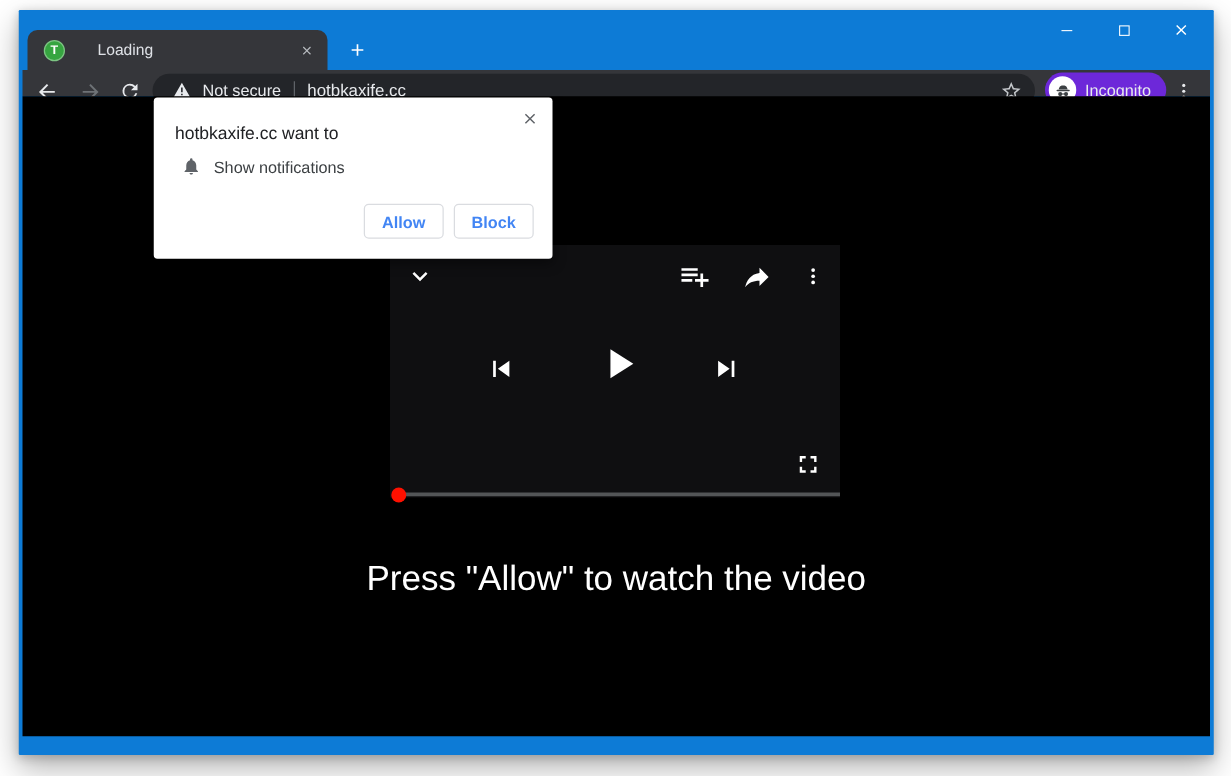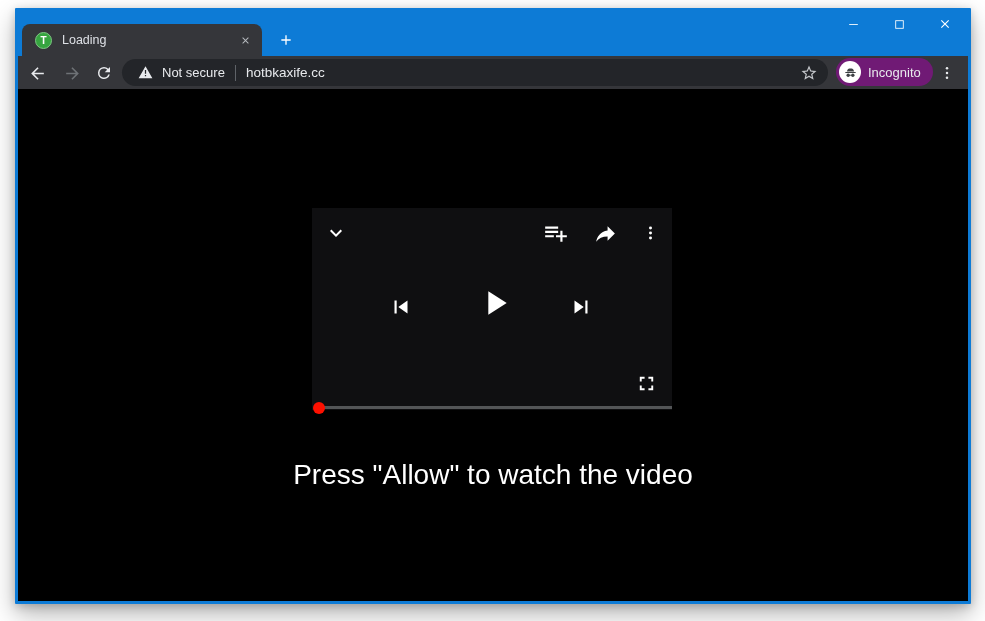--- a/index.html
+++ b/index.html
@@ -27,38 +27,38 @@
     box-shadow:0 10px 24px rgba(0,0,0,.30),0 2px 8px rgba(0,0,0,.18);}
   .inner{margin:0 3px 3px 3px;width:950px;}
 
   
   .titlebar{position:relative;height:48px;}
   .tab{position:absolute;left:4px;top:16px;width:240px;height:32px;background:var(--toolbar-bg);
     border-radius:8px 8px 0 0;display:flex;align-items:center;padding:0 8px 0 13px;}
   .favicon{width:17px;height:17px;border-radius:50%;background:var(--favicon-green);
     border:1px solid #7dc583;color:#fff;font-size:10px;font-weight:bold;
     display:flex;align-items:center;justify-content:center;flex:0 0 auto;}
-  .tab-title{margin-left:10px;font-size:12.5px;color:#dee1e6;}
+  .tab-title{margin-left:26px;font-size:12.5px;color:#dee1e6;}
   .tab-close{margin-left:auto;width:18px;height:18px;display:flex;align-items:center;justify-content:center;border-radius:50%;}
   .newtab{position:absolute;left:254px;top:18px;width:28px;height:28px;display:flex;align-items:center;justify-content:center;}
   .wincontrols{position:absolute;right:0;top:0;height:32px;display:flex;}
   .wincontrols button{width:46px;height:32px;display:flex;align-items:center;justify-content:center;}
 
   
-  .toolbar{position:relative;height:33px;background:var(--toolbar-bg);}
+  .toolbar{position:relative;height:21px;background:var(--toolbar-bg);}
   .tb-btn{position:absolute;top:4px;width:26px;height:26px;display:flex;align-items:center;justify-content:center;border-radius:50%;}
   .btn-back{left:6px;}  .btn-fwd{left:41px;}  .btn-reload{left:73px;}
   .omnibox{position:absolute;left:104px;top:3px;width:706px;height:27px;border-radius:13.5px;
     background:var(--omnibox-bg);display:flex;align-items:center;padding:0 7px 0 16px;}
   .sec-label{font-size:13px;color:var(--ui-text);margin:0 10px 0 9px;white-space:nowrap;}
   .omni-sep{width:1px;height:16px;background:#5f6368;margin-right:10px;}
   .url-text{font-size:13.5px;color:var(--ui-text);white-space:nowrap;text-align:right;}
   .star-btn{margin-left:auto;width:24px;height:24px;display:flex;align-items:center;justify-content:center;}
   .incognito-badge{position:absolute;left:818px;top:2px;height:28px;border-radius:14px;
-    background:#701a75;display:flex;align-items:center;padding:0 12px 0 3px;}
+    background:#6d28d9;display:flex;align-items:center;padding:0 12px 0 3px;}
   .incog-circle{width:22px;height:22px;border-radius:50%;background:#fff;display:flex;align-items:center;justify-content:center;}
   .incog-label{margin-left:7px;font-size:13px;color:var(--ui-text);}
   .btn-menu{left:916px;}
 
   
   .content{position:relative;height:512px;background:var(--content-bg);overflow:hidden;}
 
   
   .player{position:absolute;left:294px;top:119px;width:360px;height:202px;background:var(--player-bg);}
   .p-btn{position:absolute;display:flex;align-items:center;justify-content:center;}
@@ -228,17 +228,33 @@
               <path d="M7 14H5v5h5v-2H7v-3zm-2-4h2V7h3V5H5v5zm12 7h-3v2h5v-5h-2v3zM14 5v2h3v3h2V5h-5z"></path>
             </svg>
           </button>
           <div class="progress">
             <div class="playhead"></div>
           </div>
         </div>
 
         <div class="message">Press "Allow" to watch the video</div>
 
+        <div class="dialog">
+          <button class="dlg-close">
+            <svg width="14" height="14" viewBox="0 0 24 24" fill="#5f6368">
+              <path d="M19 6.41 17.59 5 12 10.59 6.41 5 5 6.41 10.59 12 5 17.59 6.41 19 12 13.41 17.59 19 19 17.59 13.41 12z"></path>
+            </svg>
+          </button>
+          <div class="dlg-title">hotbkaxife.cc want to</div>
+          <div class="dlg-row">
+            <svg width="16" height="16" viewBox="0 0 24 24" fill="#5f6368">
+              <path d="M12 22c1.1 0 2-.9 2-2h-4c0 1.1.9 2 2 2zm6-6v-5c0-3.07-1.64-5.64-4.5-6.32V4a1.5 1.5 0 0 0-3 0v.68C7.64 5.36 6 7.92 6 11v5l-2 2v1h16v-1l-2-2z"></path>
+            </svg>
+            <span class="dlg-perm">Show notifications</span>
+          </div>
+          <button class="dlg-btn btn-allow">Allow</button>
+          <button class="dlg-btn btn-block">Block</button>
+        </div>
 
       </div>
     </div>
   </div>
 </div>
 
 </body></html>

